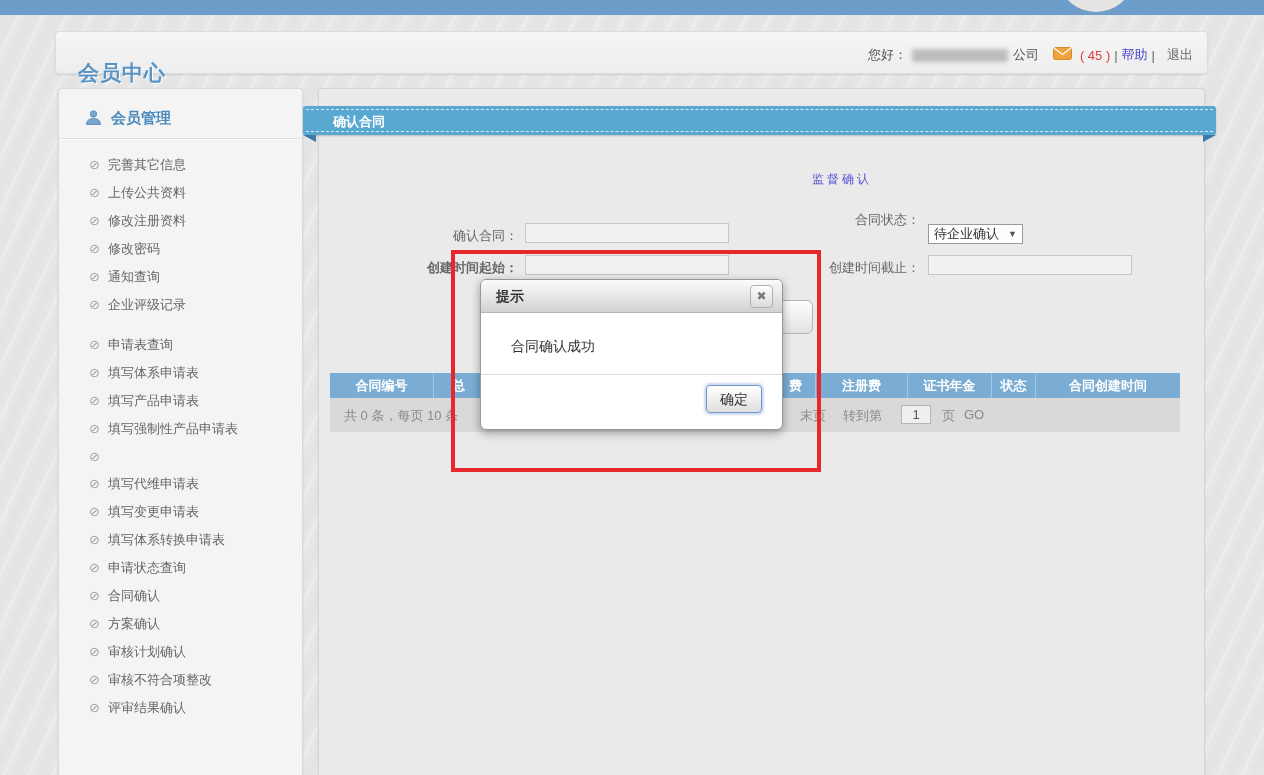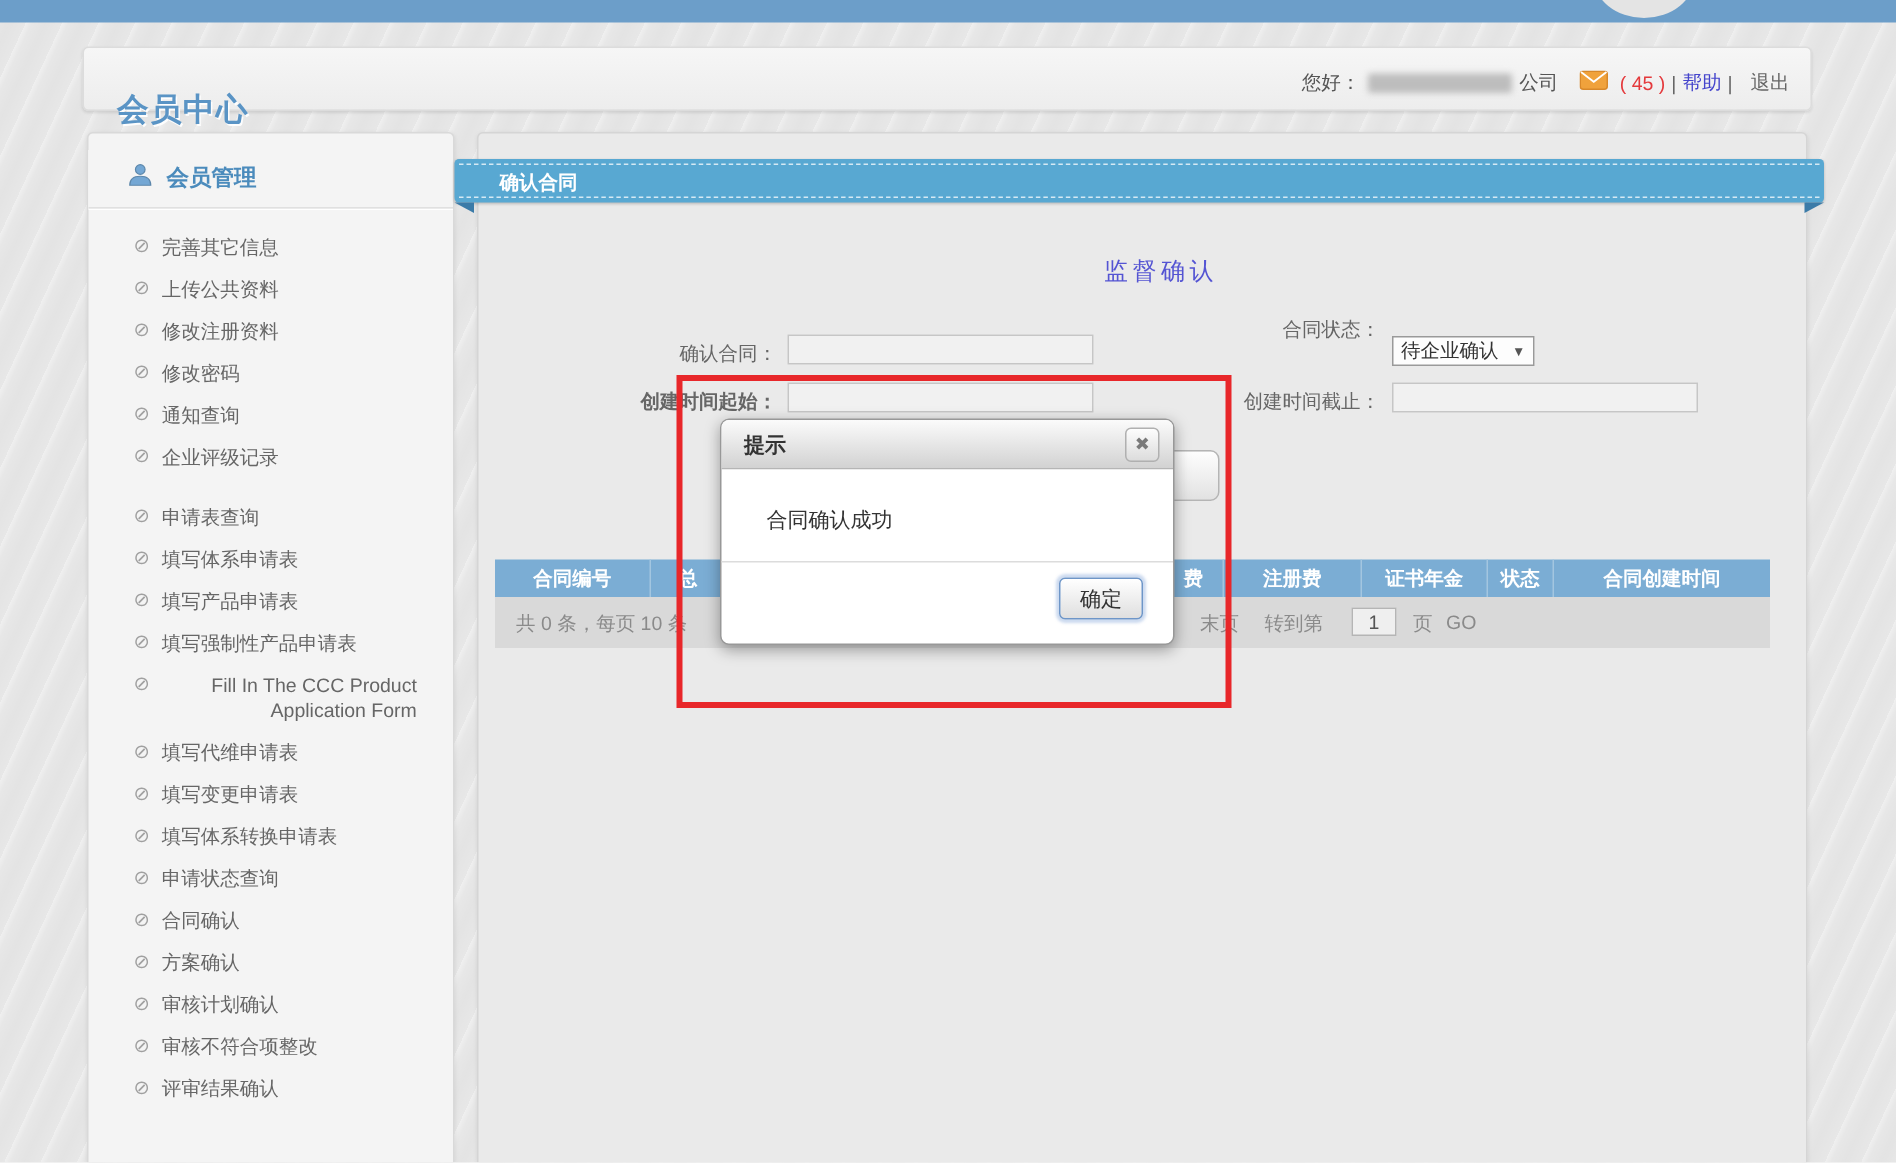--- a/index.html
+++ b/index.html
@@ -47,21 +47,21 @@
   
   .ribbon { position:absolute; left:303px; top:106px; width:913px; height:29px; background:#58a8d2;
     border-radius:3px; box-shadow:0 1px 2px rgba(0,0,0,.2); }
   .ribbon::before { content:""; position:absolute; left:3px; right:3px; top:3px; bottom:3px;
     border-top:1px dashed rgba(255,255,255,.75); border-bottom:1px dashed rgba(255,255,255,.75); }
   .ribbon-title { position:absolute; left:30px; top:7px; color:#fff; font-size:13px; font-weight:bold; }
   .fold-left { position:absolute; left:303px; top:135px; width:0; height:0;
     border-top:7px solid #3b7ba8; border-left:13px solid transparent; }
   .fold-right { position:absolute; left:1203px; top:135px; width:0; height:0;
     border-top:7px solid #3b7ba8; border-right:13px solid transparent; }
-  .supervise-link { position:absolute; left:736px; top:171px; font-size:16px; letter-spacing:3px;
+  .supervise-link { position:absolute; left:812px; top:171px; font-size:12px; letter-spacing:3px;
     color:#5454d3; cursor:pointer; }
   
   .f-label { position:absolute; font-size:13px; color:#666; text-align:right; }
   .f-input { position:absolute; height:20px; background:#f1f1f1; border:1px solid #c6c6c6;
     font-size:13px; color:#333; padding:0 5px; }
   .f-select { position:absolute; left:928px; top:224px; width:95px; height:20px; background:#fdfdfd;
     border:1px solid #9a9a9a; font-size:13px; color:#333; display:flex; align-items:center;
     padding:0 5px; cursor:pointer; }
   .f-select .arrow { margin-left:auto; font-size:9px; color:#555; }
   .query-btn-partial { position:absolute; left:745px; top:300px; width:68px; height:34px;
@@ -181,21 +181,20 @@
       <li>
           <span class="circle-ico">⊘</span>
           <span class="lbl">填写产品申请表</span>
         </li>
       <li>
           <span class="circle-ico">⊘</span>
           <span class="lbl">填写强制性产品申请表</span>
         </li>
       <li>
           <span class="circle-ico">⊘</span>
-          <span class="lbl">Fill In The CCC Product Application Form</span>
         </li>
       <li>
           <span class="circle-ico">⊘</span>
           <span class="lbl">填写代维申请表</span>
         </li>
       <li>
           <span class="circle-ico">⊘</span>
           <span class="lbl">填写变更申请表</span>
         </li>
       <li>

